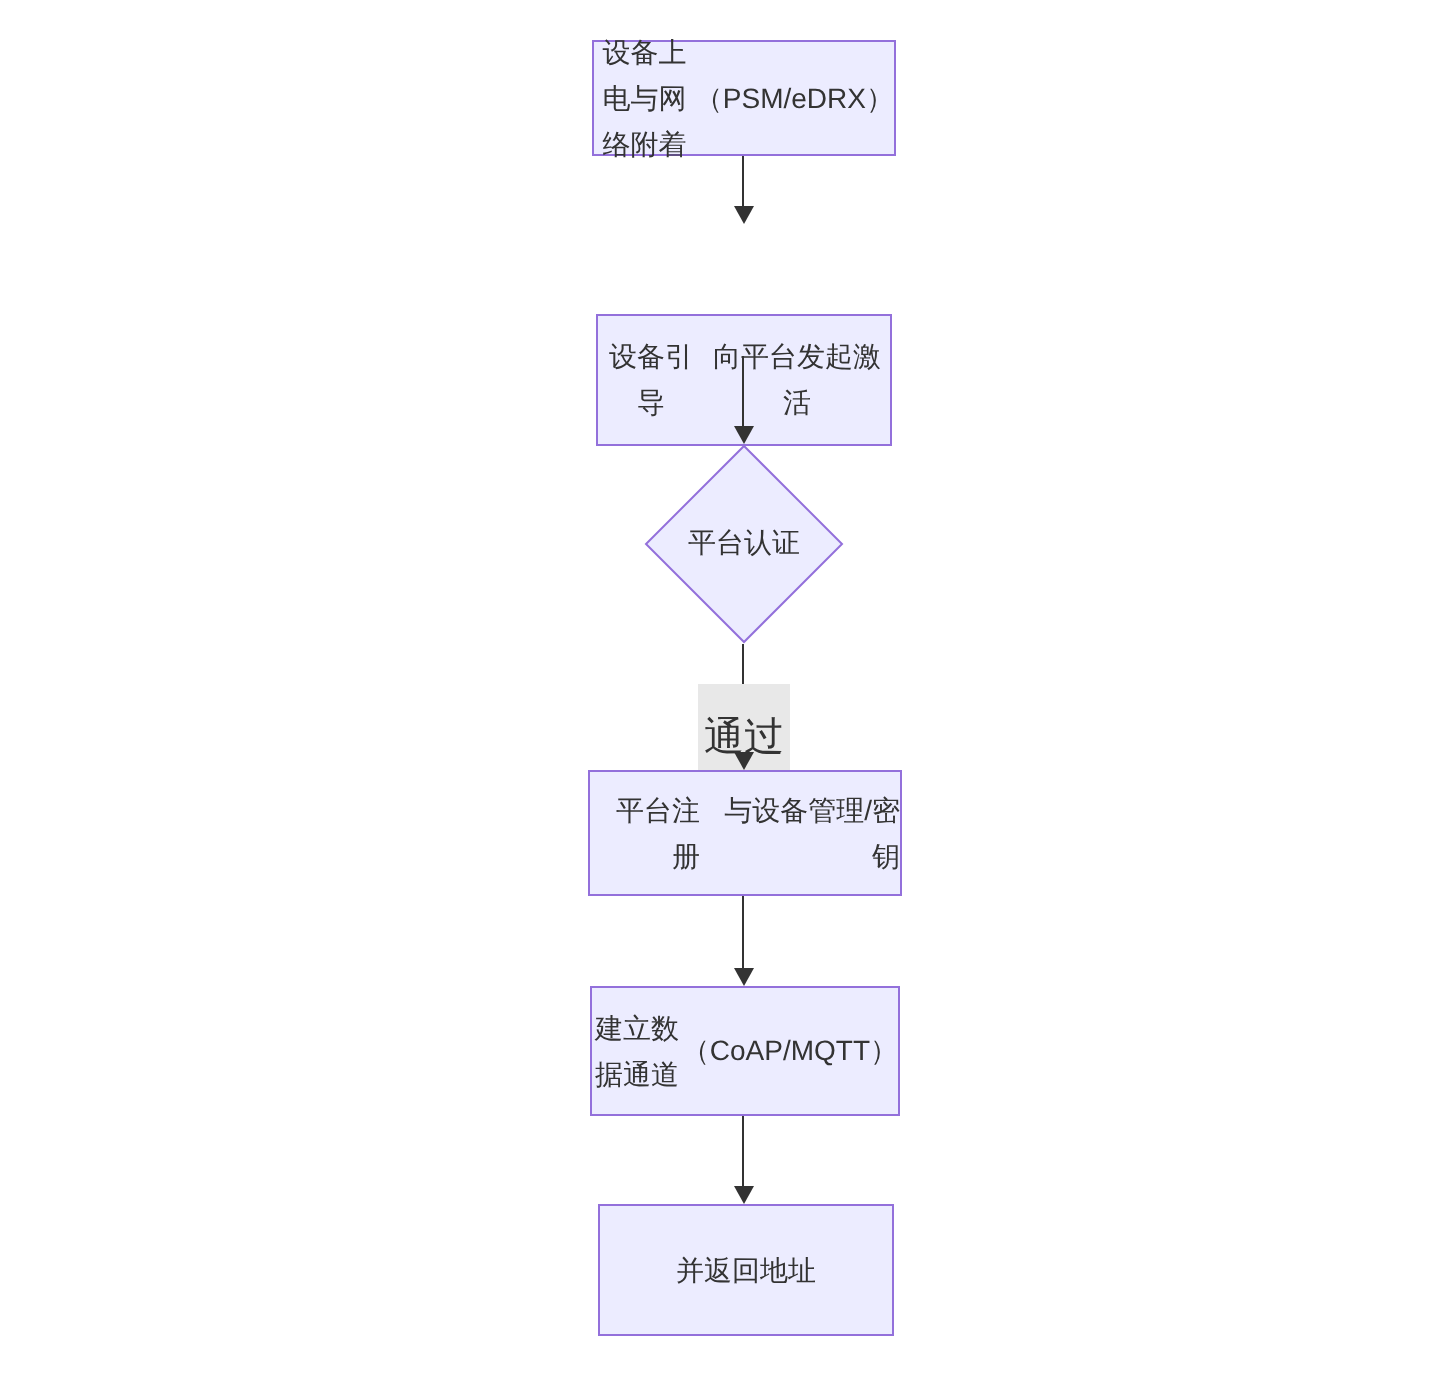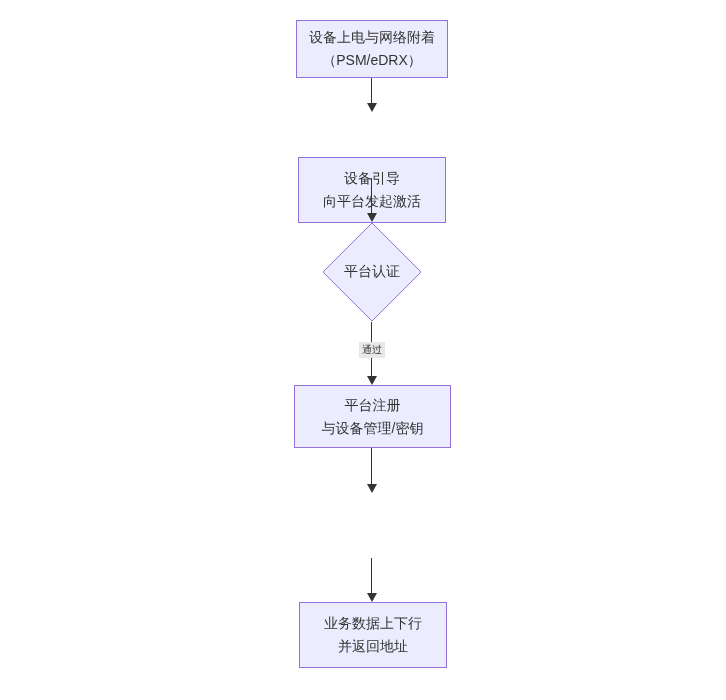--- a/index.html
+++ b/index.html
@@ -18,21 +18,20 @@
     height: 700px;
     background: var(--canvas-bg, #ffffff);
     overflow: hidden;
   }
   .node-rect {
     position: absolute;
     background: var(--node-fill, #ECECFF);
     border: 1px solid var(--node-border, #9370DB);
     color: var(--text-color, #333333);
     display: flex;
-    flex-direction: column;
     justify-content: center;
     align-items: center;
     font-size: 14px;
     line-height: 23px;
     text-align: center;
     box-sizing: border-box;
   }
   .diamond-wrap {
     position: absolute;
   }
@@ -61,22 +60,22 @@
     height: 0;
     border-left: 5px solid transparent;
     border-right: 5px solid transparent;
     border-top: 9px solid var(--edge-color, #333333);
   }
   .edge-label {
     position: absolute;
     transform: translateX(-50%);
     background: var(--edge-label-bg, #e8e8e8);
     color: var(--text-color, #333333);
-    font-size: 10px;
-    padding: 1px 3px;
+    font-size: 20px;
+    padding: 13px 3px;
     white-space: nowrap;
   }
 </style>
 </head>
 <body>
 
 <div class="canvas">
 
   <div class="node-rect" style="left:296px; top:20px; width:152px; height:58px;">
     <div>设备上电与网络附着</div>
@@ -106,22 +105,25 @@
   <div class="arrowhead" style="left:367px; top:376px;"></div>
 
   <div class="node-rect" style="left:294px; top:385px; width:157px; height:63px;text-align:right;">
     <div>平台注册</div>
     <div>与设备管理/密钥</div>
   </div>
 
   <div class="edge-line" style="left:371px; top:448px; height:36px;"></div>
   <div class="arrowhead" style="left:367px; top:484px;"></div>
 
+  <div class="node-rect" style="left:295px; top:493px; width:155px; height:65px;">
+    <div>建立数据通道</div>
+    <div>（CoAP/MQTT）</div>
+  </div>
 
   <div class="edge-line" style="left:371px; top:558px; height:35px;"></div>
   <div class="arrowhead" style="left:367px; top:593px;"></div>
 
   <div class="node-rect" style="left:299px; top:602px; width:148px; height:66px;">
-    <div>业务数据上下行</div>
     <div>并返回地址</div>
   </div>
 
 </div>
 
 </body></html>

